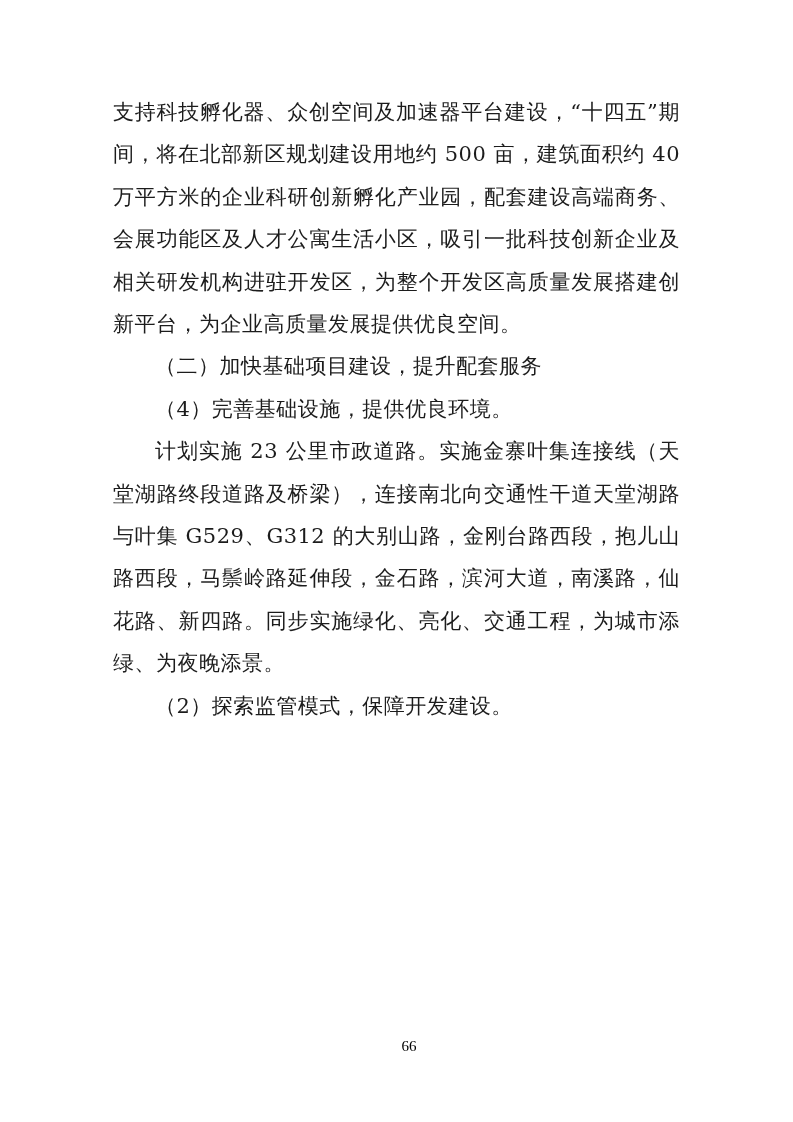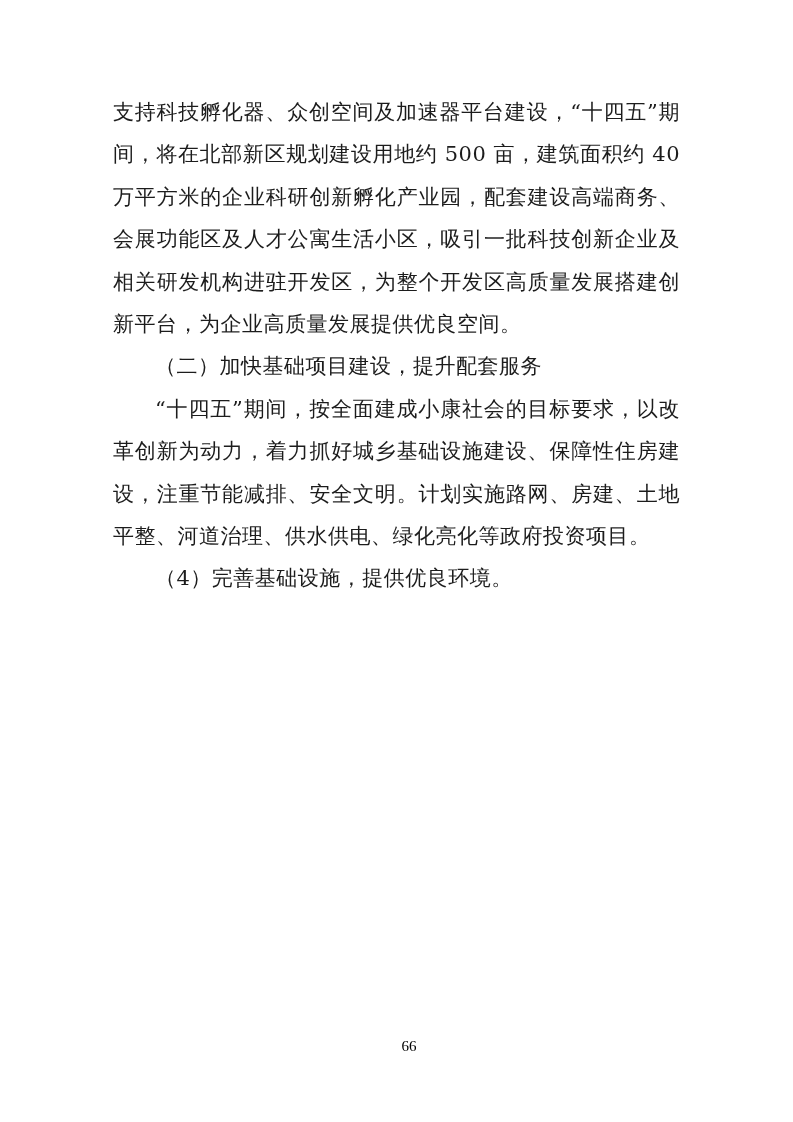--- a/index.html
+++ b/index.html
@@ -54,17 +54,18 @@
     color: #000000;
   }
 </style>
 </head>
 <body>
 
 <div class="page">
   <div class="content">
     <p class="para">支持科技孵化器、众创空间及加速器平台建设，“十四五”期间，将在北部新区规划建设用地约 500 亩，建筑面积约 40 万平方米的企业科研创新孵化产业园，配套建设高端商务、会展功能区及人才公寓生活小区，吸引一批科技创新企业及相关研发机构进驻开发区，为整个开发区高质量发展搭建创新平台，为企业高质量发展提供优良空间。</p>
     <p class="heading">（二）加快基础项目建设，提升配套服务</p>
-    <p class="para indent">“十四五”期间，按全面建成小康社会的目标要求，以改革创新为动力，着力抓好城乡基础设施建设、保障性住房建设，注重节能减排、安全文明。计划实施路网、房建、土地平整、河道治理、供水供电、绿化亮化等政府投资项目。</p>
     <p class="heading">（4）完善基础设施，提供优良环境。</p>
+    <p class="para indent">计划实施 23 公里市政道路。实施金寨叶集连接线（天堂湖路终段道路及桥梁），连接南北向交通性干道天堂湖路与叶集 G529、G312 的大别山路，金刚台路西段，抱儿山路西段，马鬃岭路延伸段，金石路，滨河大道，南溪路，仙花路、新四路。同步实施绿化、亮化、交通工程，为城市添绿、为夜晚添景。</p>
+    <p class="heading">（2）探索监管模式，保障开发建设。</p>
   </div>
   <div class="page-number">66</div>
 </div>
 
 </body></html>

